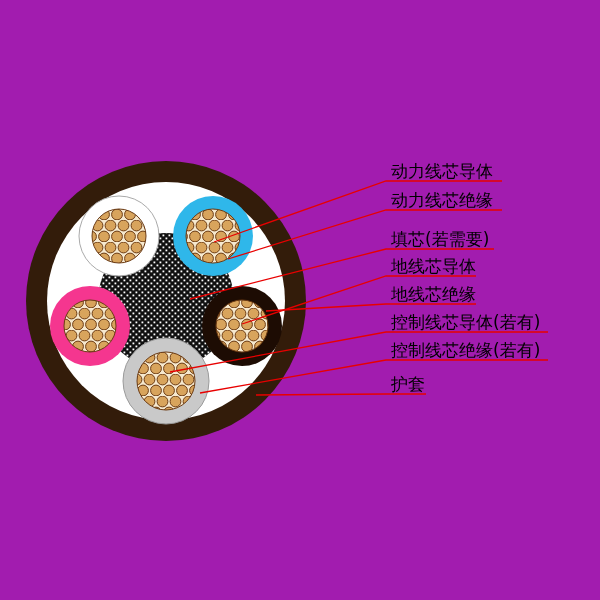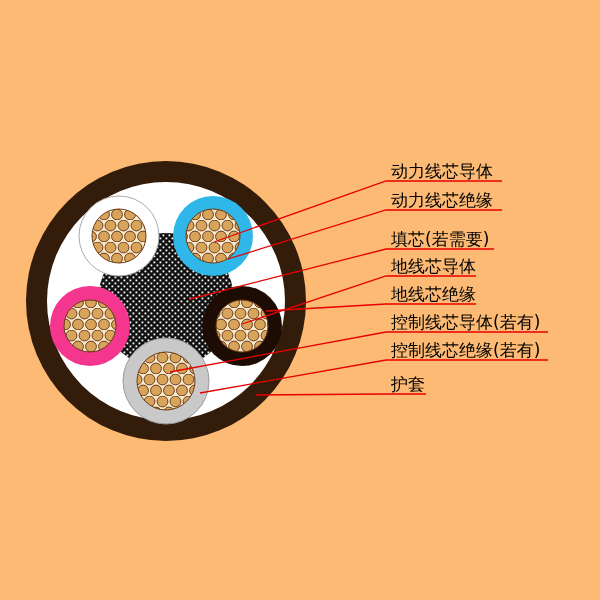--- a/index.html
+++ b/index.html
@@ -1,16 +1,16 @@
 <!DOCTYPE html>
 <html><head>
 <meta charset="utf-8">
 <style>
   html,body{margin:0;padding:0;background:#ffffff;width:600px;height:600px;overflow:hidden;}
-  .canvas{width:600px;height:600px;position:relative;background:#fdba74;}
+  .canvas{width:600px;height:600px;position:relative;background:#a21caf;}
   svg{display:block;}
   text.label{
     font-family:"DejaVu Sans","Liberation Sans",sans-serif;
     font-size:17px;
     fill:#000000;
   }
 </style>
 </head>
 <body>
 

